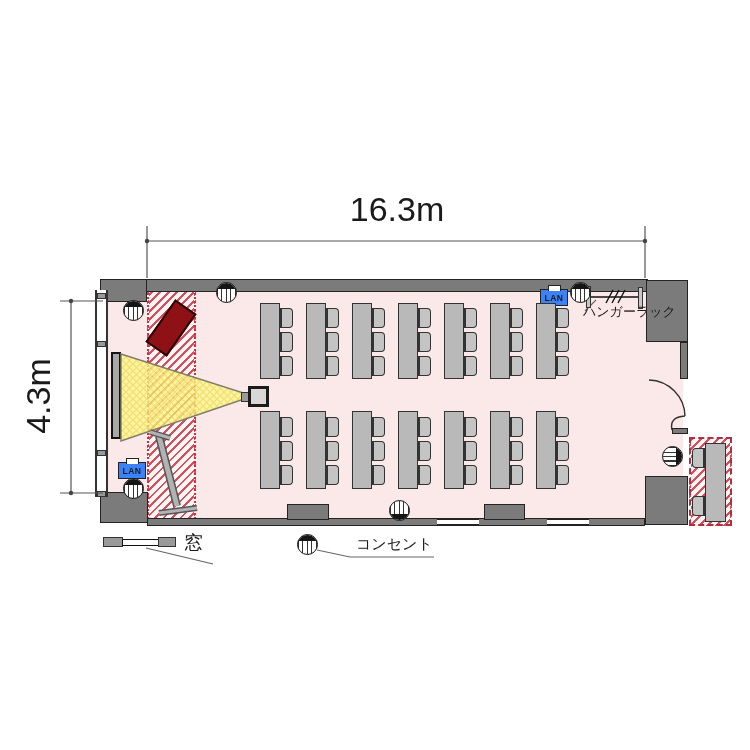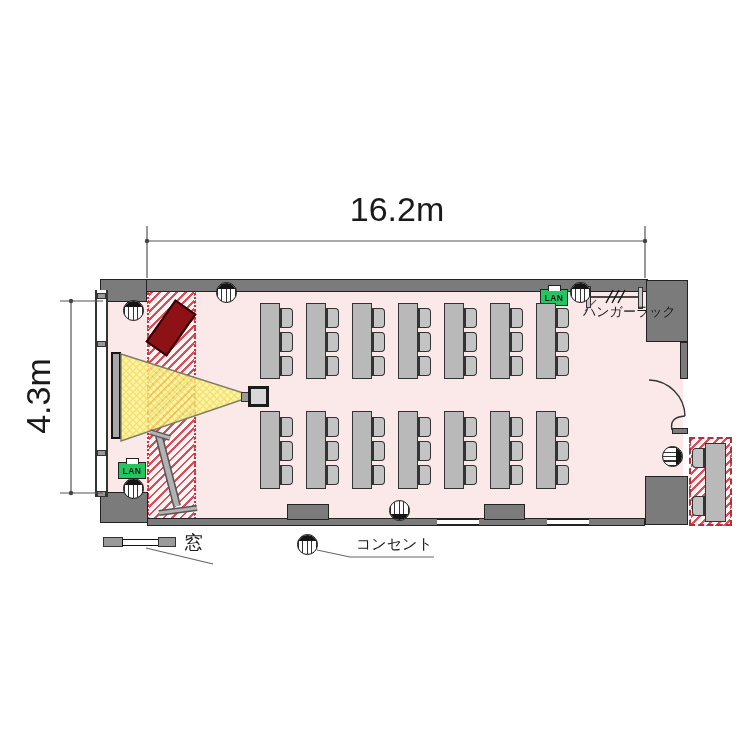--- a/index.html
+++ b/index.html
@@ -48,21 +48,21 @@
   .proj-tab{left:241px;top:392px;width:8px;height:10px;background:#9a9a9a;border:1.5px solid #333;}
 
   
   .outlet{width:21px;height:21px;border:1.5px solid #111;border-radius:50%;overflow:hidden;background:
           repeating-linear-gradient(90deg,#333 0 1px,rgba(255,255,255,0) 1px 4.5px),#fff;}
   .outlet::after{content:'';position:absolute;left:-2px;right:-2px;top:-2px;height:40%;background:#151515;}
   .d-bottom{transform:rotate(180deg);}
   .d-right{transform:rotate(90deg);}
 
   
-  .lanbox{width:28px;height:17px;background:#22c55e;border:1.5px solid #222;font-size:8.5px;font-weight:bold;
+  .lanbox{width:28px;height:17px;background:#3b82f6;border:1.5px solid #222;font-size:8.5px;font-weight:bold;
           display:flex;align-items:center;justify-content:center;letter-spacing:0.5px;}
   .lanbox::before{content:'';position:absolute;top:-5px;left:7px;width:11px;height:5px;background:#fff;
           border:1.5px solid #222;border-bottom:none;}
 
   
   .rackbar{width:5px;height:22px;background:#c6c6c6;border:1px solid #333;}
 
   
   .lg-cap{top:537px;height:10px;background:#9a9a9a;border:1px solid #333;}
   .lg-mid{left:122px;top:539px;width:37px;height:7px;background:#fff;border:1px solid #111;}
@@ -241,19 +241,19 @@
       <div class="chair" style="left: 510px; top: 465px; width: 13px; height: 20px;"></div>
       <div class="table" style="left: 536px; top: 411px; width: 20px; height: 78px;"></div>
       <div class="chair" style="left: 556px; top: 417px; width: 13px; height: 20px;"></div>
       <div class="chair" style="left: 556px; top: 441px; width: 13px; height: 20px;"></div>
       <div class="chair" style="left: 556px; top: 465px; width: 13px; height: 20px;"></div>
       <div class="table" style="left: 705px; top: 443px; width: 21px; height: 79px;"></div>
       <div class="chair chair-left" style="left: 692px; top: 448px; width: 13px; height: 20px;"></div>
       <div class="chair chair-left" style="left: 692px; top: 496px; width: 13px; height: 20px;"></div>
     </div>
 
-  <div class="t dim-h">16.2m</div>
+  <div class="t dim-h">16.3m</div>
   <div class="t dim-v">4.3m</div>
   <div class="t lbl-rack">ハンガーラック</div>
   <div class="t lbl-window">窓</div>
   <div class="t lbl-outlet">コンセント</div>
 
 </div>
 
 </body></html>

